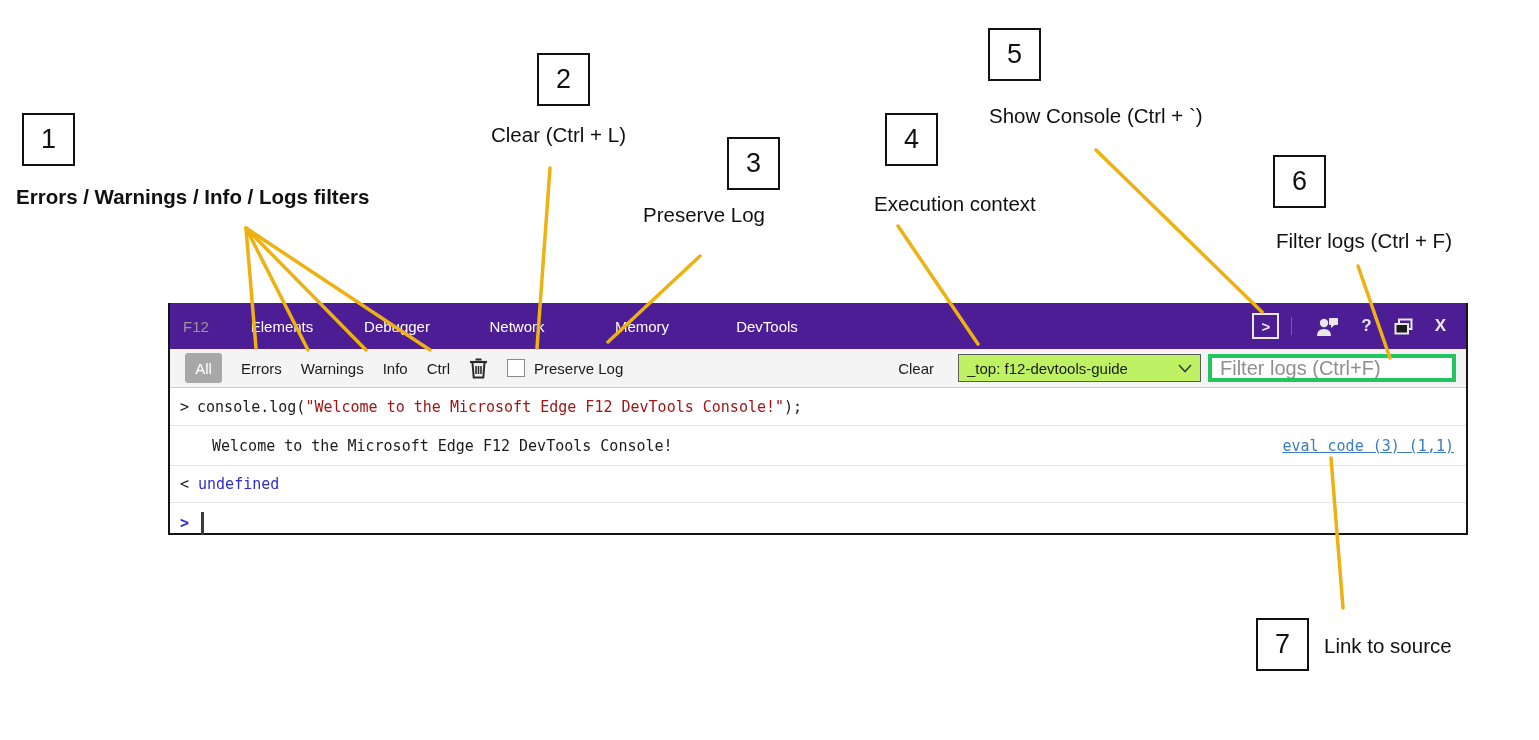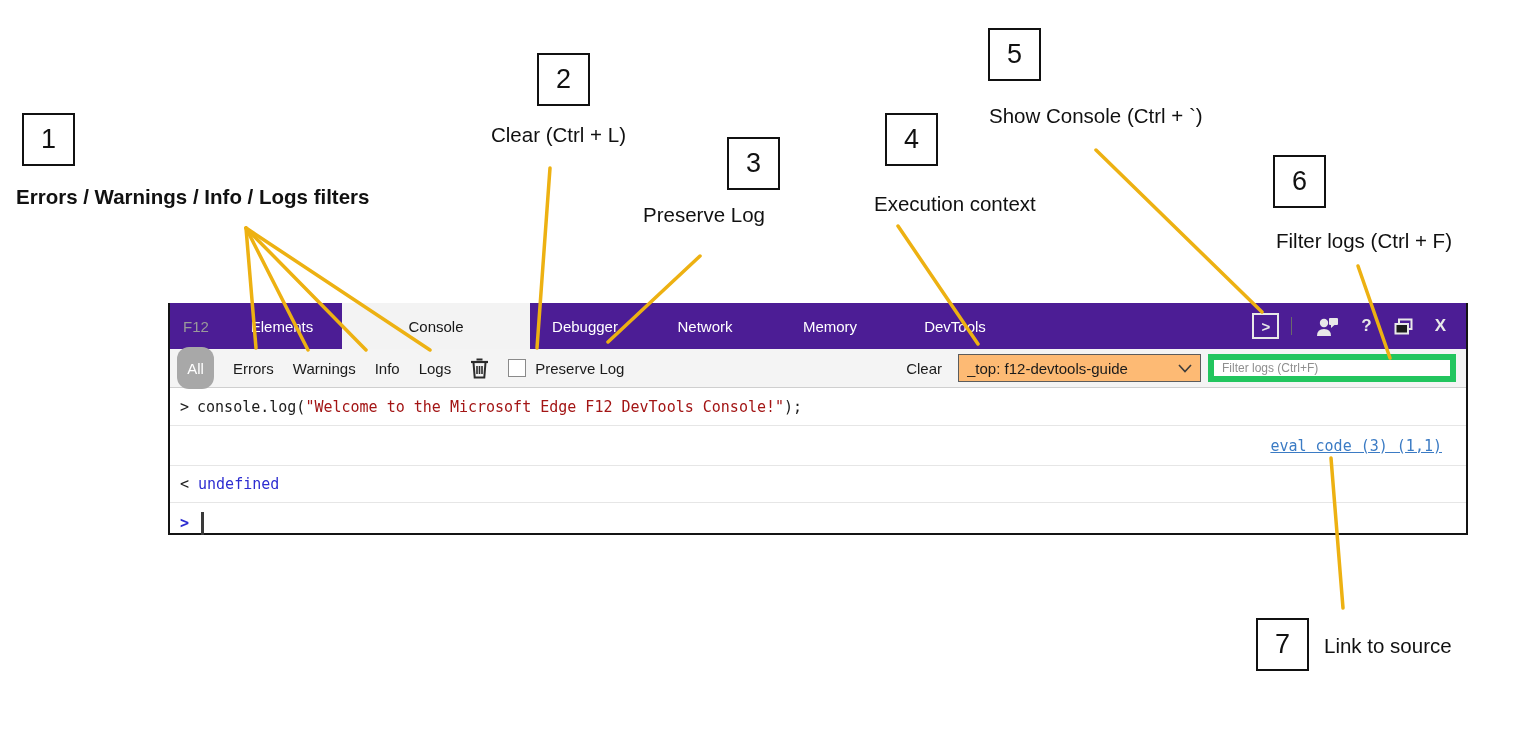--- a/index.html
+++ b/index.html
@@ -36,48 +36,48 @@
                      font-size:15px; font-weight:bold; margin-right:12px; }
   .nav-divider { width:1px; height:18px; background:#6a6a6a; margin-right:12px; }
   .nav-icon { display:flex; align-items:center; justify-content:center; height:100%;
               padding:0 11px; color:#e8e8e8; }
   .nav-help { font-size:17px; font-weight:bold; }
   .nav-close { font-size:17px; font-weight:bold; letter-spacing:1px; }
 
   
   #toolbar { height:39px; background:#f4f4f4; border-bottom:1px solid #cfcfcf;
              display:flex; align-items:center; font-size:15px; color:#1b1b1b; }
-  .all-badge { margin-left:7px; width:37px; height:42px; background:#a8a8a8; color:#fff;
-               border-radius:12px; display:flex; align-items:center; justify-content:center; }
+  .all-badge { margin-left:15px; width:37px; height:30px; background:#a8a8a8; color:#fff;
+               border-radius:3px; display:flex; align-items:center; justify-content:center; }
   .filter-btn { margin-left:19px; }
   .trash-btn { margin-left:19px; display:flex; align-items:center; }
   .preserve-checkbox { appearance:none; -webkit-appearance:none; width:18px; height:18px;
                        border:1px solid #8a8a8a; background:#fff; margin-left:19px; }
   .preserve-label { margin-left:9px; }
   .target-label { margin-left:auto; }
-  .target-dropdown { margin-left:16px; width:243px; height:28px; border:1px solid #5c5c5c;
-                     background:#fdba74; display:flex; align-items:center; padding:0 8px; }
+  .target-dropdown { margin-left:24px; width:243px; height:28px; border:1px solid #5c5c5c;
+                     background:#bef264; display:flex; align-items:center; padding:0 8px; }
   .target-value { flex:1; white-space:nowrap; overflow:hidden; }
   .filter-input { margin-left:7px; margin-right:10px; width:248px; height:28px;
-                  border:6px solid #22c55e; background:#fff; padding:0 8px; font-size:12px;
+                  border:4px solid #22c55e; background:#fff; padding:0 8px; font-size:20px;
                   font-family:"Liberation Sans", sans-serif; color:#333; }
   .filter-input::placeholder { color:#8f8f8f; }
 
   
   #console-area { font-family:"DejaVu Sans Mono","Liberation Mono", monospace;
                   font-size:15px; color:#1b1b1b; }
   .console-row { display:flex; align-items:center; border-bottom:1px solid #e6e6e6;
                  padding-left:10px; }
   .row-echo { height:38px; }
   .row-output { height:40px; padding-left:42px; }
   .row-result { height:37px; }
   .row-prompt { height:40px; border-bottom:none; }
   .echo-prefix { margin-right:8px; color:#222; }
   .string-red { color:#a31515; }
-  .source-link { margin-left:auto; margin-right:24px; color:#3b7bc4;
+  .source-link { margin-left:auto; margin-right:12px; color:#3b7bc4;
                  text-decoration:underline; cursor:pointer; }
   .result-prefix { margin-right:9px; color:#222; }
   .blue-text { color:#2d2dd1; }
   .prompt-prefix { color:#2d2dd1; font-weight:bold; }
   .cursor-bar { width:2.5px; height:23px; background:#3a3a3a; margin-left:12px; }
 </style>
 </head>
 <body>
 
 <svg id="line-overlay">
@@ -112,21 +112,20 @@
 <div class="callout-label" style="left:1276px; top:229px;">Filter logs (Ctrl + F)</div>
 
 <div class="num-box" style="left:1256px; top:618px;">7</div>
 <div class="callout-label" style="left:1324px; top:634px;">Link to source</div>
 
 <div id="devtools">
 
   <div id="navbar">
     <div class="nav-tab nav-f12">F12</div>
     <div class="nav-tab nav-elements">Elements</div>
-    <div class="nav-tab nav-console">Console</div>
     <div class="nav-tab nav-debugger">Debugger</div>
     <div class="nav-tab nav-network">Network</div>
     <div class="nav-tab nav-memory">Memory</div>
     <div class="nav-tab nav-emulation">DevTools</div>
 
     <div class="nav-right">
       <div class="showconsole-btn">
         <span>&gt;</span>
       </div>
       <div class="nav-divider"></div>
@@ -151,21 +150,21 @@
         <span>X</span>
       </div>
     </div>
   </div>
 
   <div id="toolbar">
     <div class="all-badge">All</div>
     <div class="filter-btn">Errors</div>
     <div class="filter-btn">Warnings</div>
     <div class="filter-btn">Info</div>
-    <div class="filter-btn">Logs</div>
+    <div class="filter-btn">Ctrl</div>
 
     <div class="trash-btn">
       <svg width="19" height="22" viewBox="0 0 19 22">
         <path d="M6.5 2.5 h6" stroke="#2b2b2b" stroke-width="2" fill="none"></path>
         <path d="M1 5 h17" stroke="#2b2b2b" stroke-width="2.2" fill="none"></path>
         <path d="M3.5 5.5 l1.2 15 h9.6 l1.2 -15" stroke="#2b2b2b" stroke-width="2" fill="none"></path>
         <path d="M7 9 v8 M9.5 9 v8 M12 9 v8" stroke="#2b2b2b" stroke-width="1.6" fill="none"></path>
       </svg>
     </div>
 
@@ -182,20 +181,21 @@
     <input type="text" class="filter-input" placeholder="Filter logs (Ctrl+F)" style="">
   </div>
 
   <div id="console-area">
     <div class="console-row row-echo">
       <span class="echo-prefix">&gt;</span>
       <span><span>console.log(</span><span class="string-red">"Welcome to the Microsoft Edge F12 DevTools Console!"</span><span>);</span></span>
     </div>
 
     <div class="console-row row-output">
+      <span>Welcome to the Microsoft Edge F12 DevTools Console!</span>
       <span class="source-link">eval code (3) (1,1)</span>
     </div>
 
     <div class="console-row row-result">
       <span class="result-prefix">&lt;</span>
       <span class="blue-text">undefined</span>
     </div>
 
     <div class="console-row row-prompt">
       <span class="prompt-prefix">&gt;</span>

